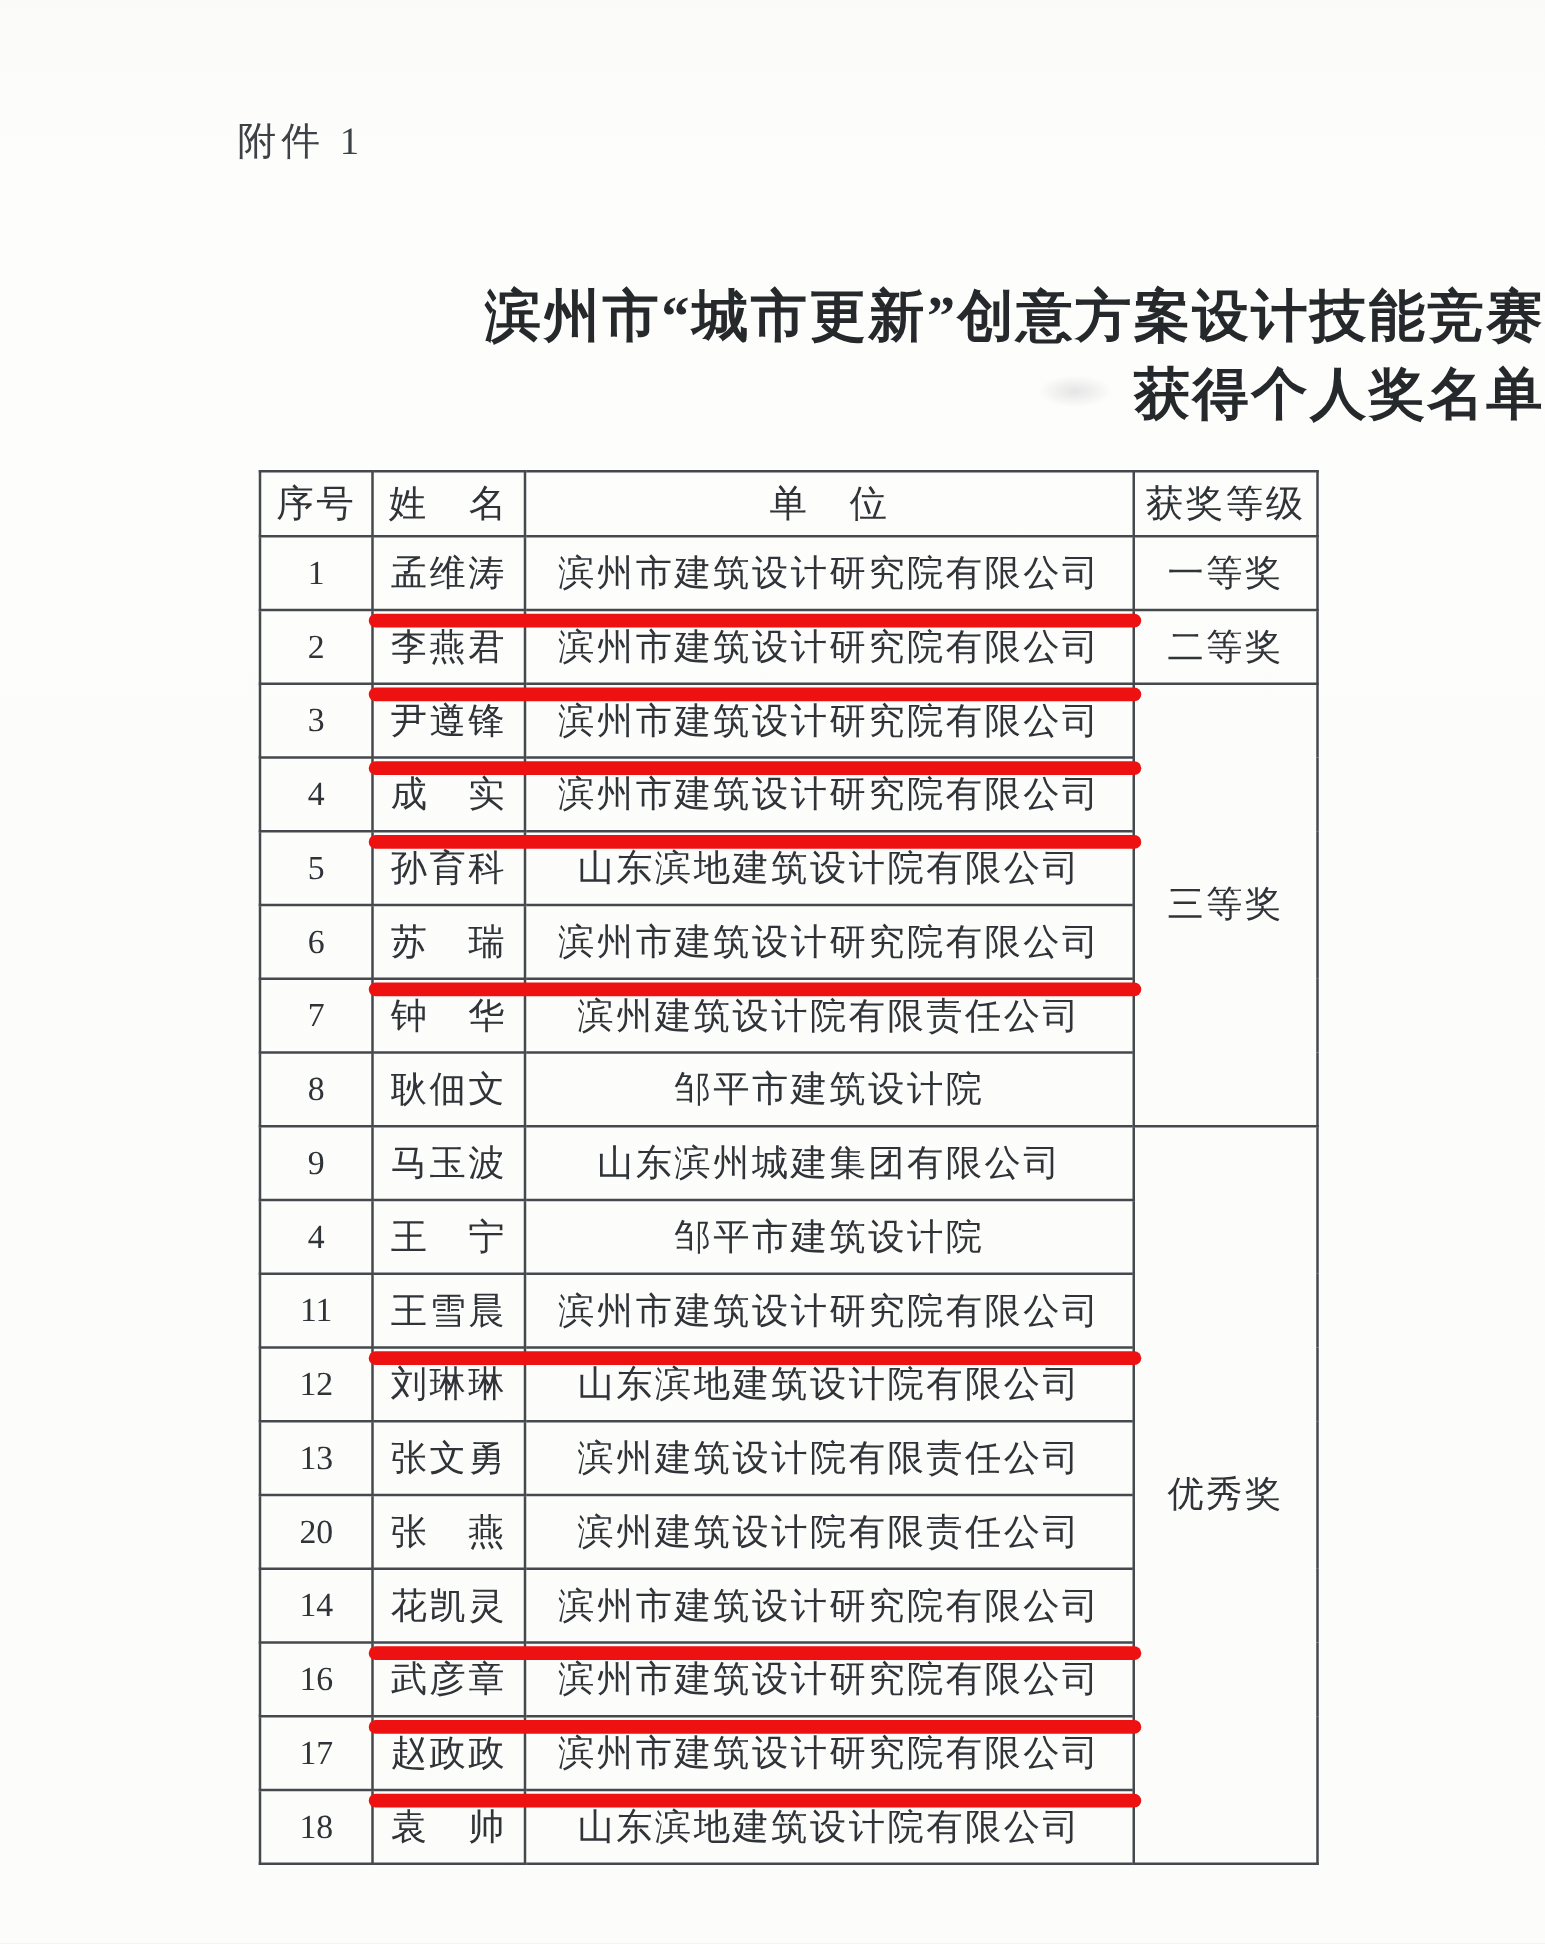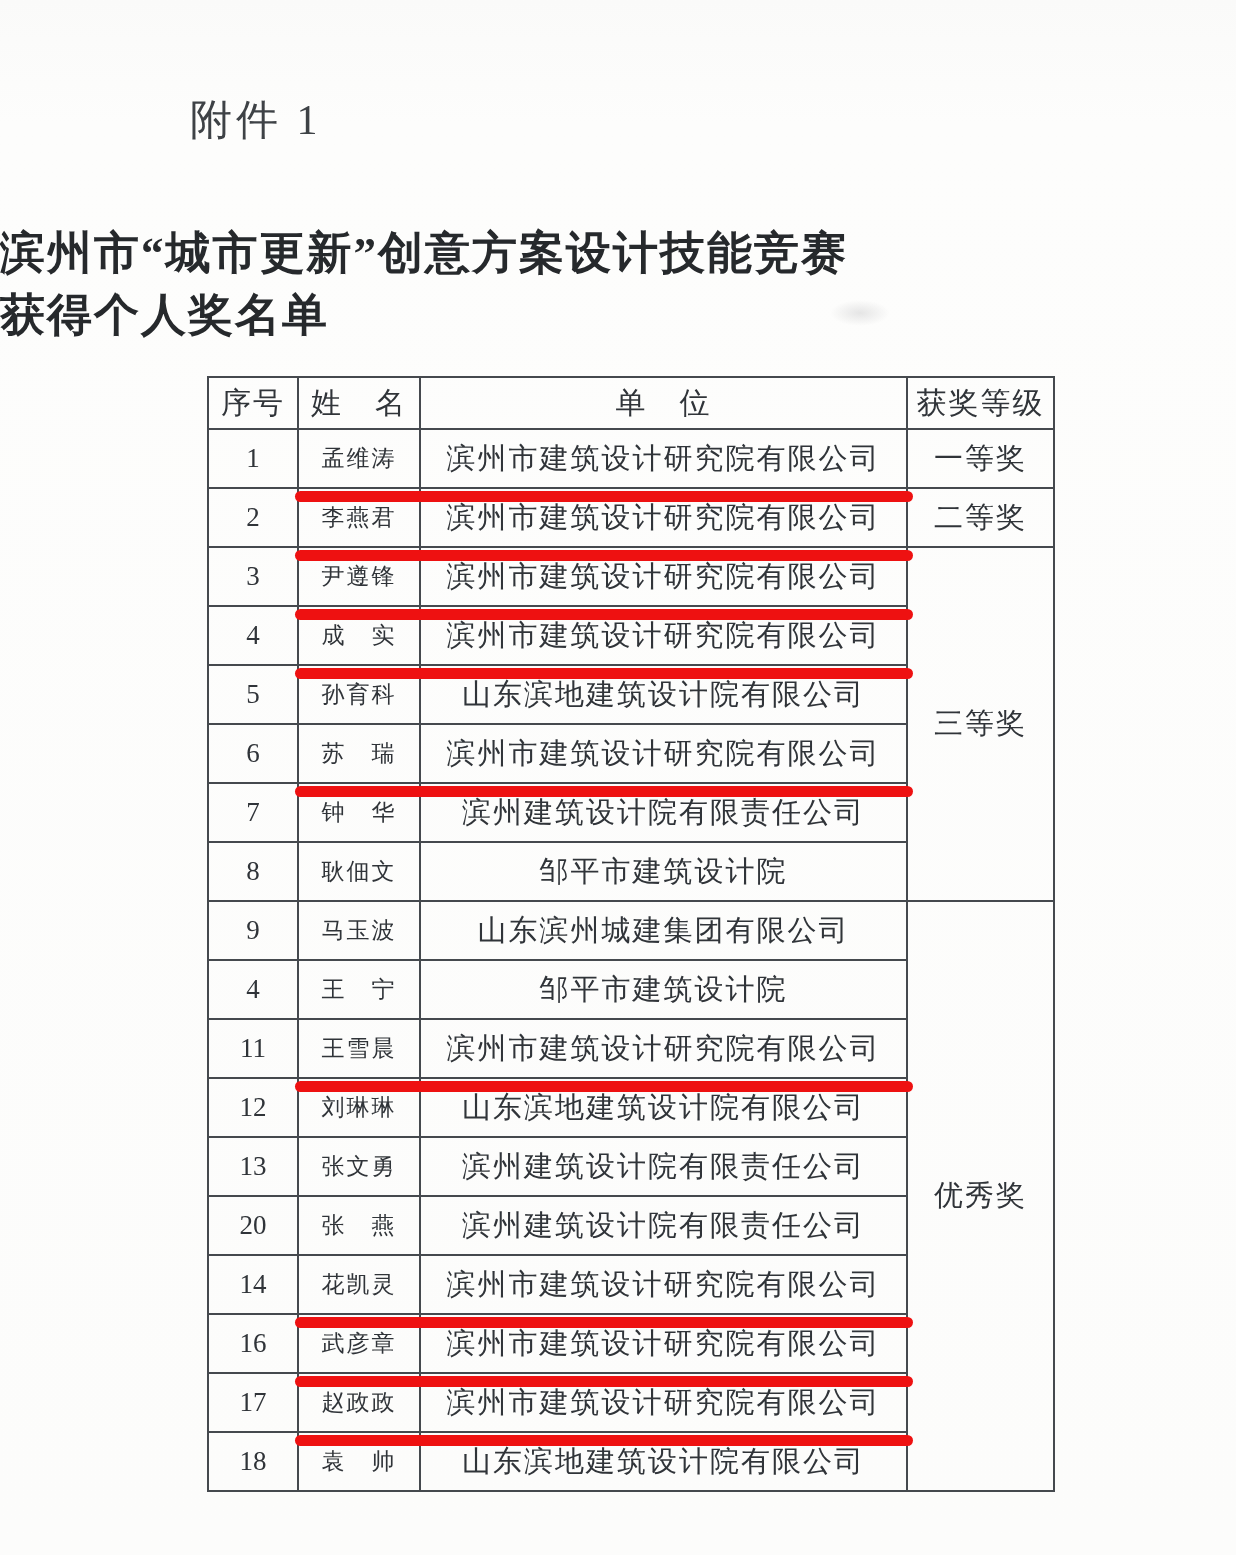--- a/index.html
+++ b/index.html
@@ -13,31 +13,31 @@
     margin: 0 auto;
     background: linear-gradient(180deg, #fafaf9 0%, #fdfdfc 8%, #fcfcfb 100%);
     overflow: hidden;
     color: #33373c;
   }
 
   .attachment-label {
     position: absolute;
     left: 190px;
     top: 92px;
-    font-size: 42px;
+    font-size: 31px;
     letter-spacing: 4px;
     color: #3e4246;
   }
 
   .doc-title {
     position: absolute;
     top: 222px;
     left: 0;
     width: 100%;
-    text-align: left;
+    text-align: right;
     font-weight: bold;
     color: #26292c;
     font-size: 45px;
     line-height: 62px;
     letter-spacing: 2px;
   }
 
   .table-wrap {
     position: absolute;
     left: 207px;
@@ -57,21 +57,21 @@
     font-weight: normal;
     color: #303439;
     overflow: hidden;
     white-space: nowrap;
   }
   .award-table tr { height: 59px; }
   .award-table tr.header-row { height: 52px; }
 
   .award-table th { font-size: 30px; letter-spacing: 2px; }
   td.c-no   { font-size: 27px; font-family: "Liberation Serif", serif; }
-  td.c-name { font-size: 23px; letter-spacing: 2px; margin-top: 44px; }
+  td.c-name { font-size: 29px; letter-spacing: 2px; margin-top: 44px; }
   td.c-comp { font-size: 29px; letter-spacing: 2px; }
   td.c-award{ font-size: 29px; letter-spacing: 2px; text-align: center; }
 
   .hl-overlay { position: absolute; left: 0; top: 0; width: 100%; height: 100%; pointer-events: none; }
   .red-underline {
     position: absolute;
     left: 88px;
     width: 618px;
     height: 11px;
     border-radius: 6px;

